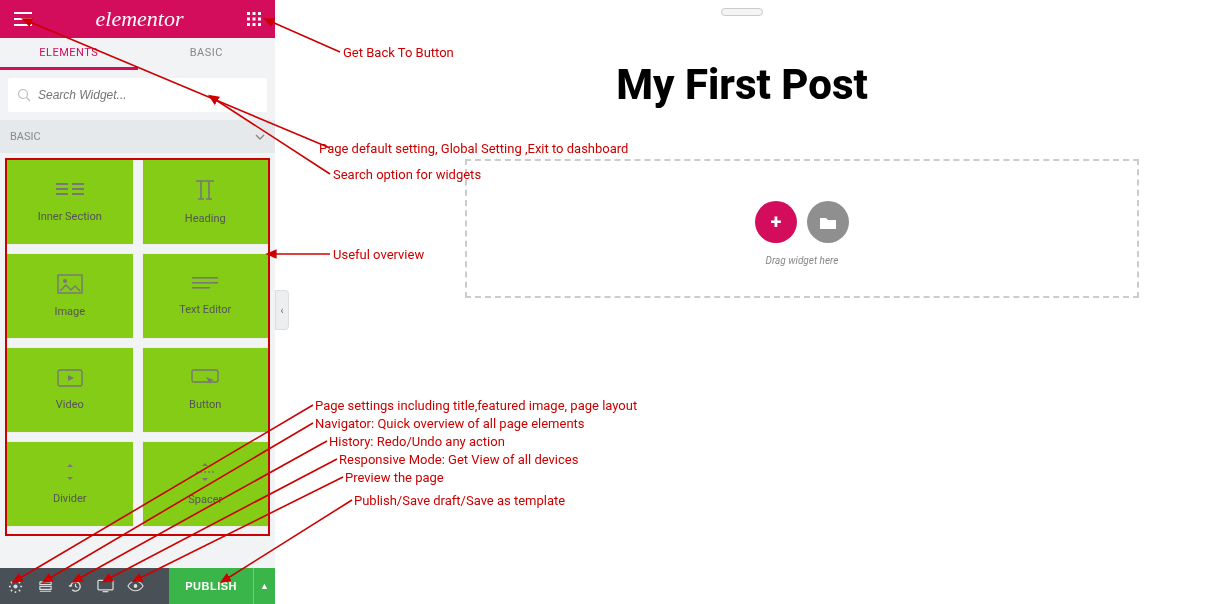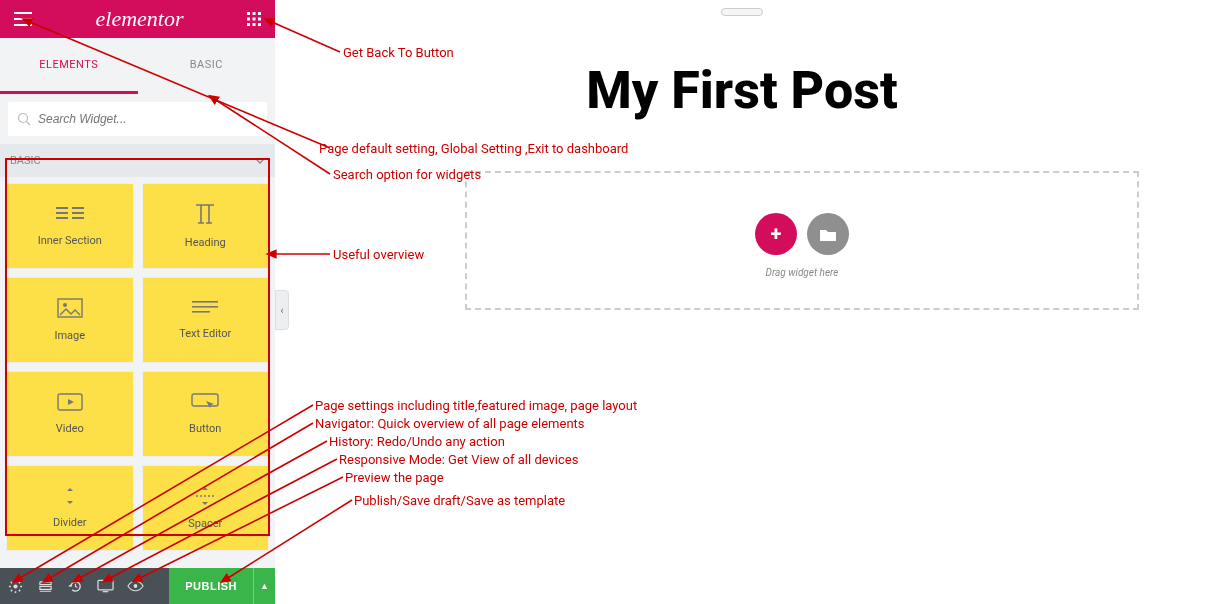--- a/index.html
+++ b/index.html
@@ -3,37 +3,37 @@
 <meta charset="utf-8">
 <style>
   * { box-sizing: border-box; margin: 0; padding: 0; }
   body { font-family: -apple-system, BlinkMacSystemFont, "Segoe UI", Roboto, Arial, sans-serif; overflow: hidden; width: 1209px; height: 604px; position: relative; }
   .app { display: flex; width: 100%; height: 100%; }
   .sidebar { width: 275px; background: #f1f3f5; display: flex; flex-direction: column; height: 100%; }
   .sb-header { height: 38px; background: #d30c5c; display: flex; align-items: center; justify-content: space-between; padding: 0 14px; }
   .sb-header .menu-btn, .sb-header .grid-btn { color: #fff; cursor: pointer; display:flex; align-items:center; justify-content:center; }
   .sb-logo { color: #fff; font-family: 'Brush Script MT', cursive; font-size: 22px; font-style: italic; }
   .sb-tabs { display: flex; }
-  .sb-tab { flex: 1; text-align: center; font-size: 11px; color: #888; padding: 20px 0; cursor: pointer; letter-spacing: 0.5px; }
+  .sb-tab { flex: 1; text-align: center; font-size: 11px; color: #888; padding: 8px 0; cursor: pointer; letter-spacing: 0.5px; }
   .sb-tab.active { color: #d30c5c; border-bottom: 3px solid #d30c5c; }
   .sb-search { padding: 8px; }
   .sb-search-input { width: 100%; background: #fff; border: none; padding: 10px 10px 10px 30px; font-size: 12px; color: #888; font-style: italic; border-radius: 2px; }
   .sb-search-wrap { position: relative; }
   .sb-search-icon { position: absolute; left: 9px; top: 9px; }
   .sb-section-head { font-size: 11px; color: #888; padding: 10px 10px; background:#e6e9ec; display:flex; justify-content:space-between; align-items:center; }
   .widgets { padding: 6px; display: grid; grid-template-columns: 1fr 1fr; gap: 8px; overflow-y:auto; }
-  .widget { background: #fde047; border: 1px solid #eee; display: flex; flex-direction: column; align-items: center; justify-content: center; height: 86px; font-size: 11px; color: #555; cursor: grab; gap:8px; }
+  .widget { background: #84cc16; border: 1px solid #eee; display: flex; flex-direction: column; align-items: center; justify-content: center; height: 86px; font-size: 11px; color: #555; cursor: grab; gap:8px; }
   .widget .w-icon { color:#555; }
   .sb-footer { margin-top: auto; background: #495157; height: 36px; display: flex; align-items: stretch; }
   .sb-footer-btn { width: 30px; display:flex; align-items:center; justify-content:center; cursor:pointer; color:#ddd; }
   .publish-wrap { margin-left:auto; display:flex; }
   .publish-btn { background:#39b54a; color:#fff; font-size:11px; font-weight:bold; letter-spacing:0.5px; border:none; padding:0 16px; cursor:pointer; }
   .publish-more { background:#39b54a; color:#fff; width:22px; display:flex; align-items:center; justify-content:center; border-left:1px solid rgba(255,255,255,0.3); cursor:pointer; font-size:9px; }
   .canvas { flex:1; background:#fff; position:relative; padding:20px 0; }
-  .canvas-title { text-align:center; font-size:52px; font-weight:800; color:#000; margin-top:40px; margin-bottom:50px; }
+  .canvas-title { text-align:center; font-size:42px; font-weight:800; color:#000; margin-top:40px; margin-bottom:50px; }
   .drop-handle { width:42px; height:8px; border:1px solid #ccc; border-radius:4px; position:absolute; top:8px; left:50%; transform:translateX(-50%); background:#f5f5f5; }
   .dropzone { margin: 0 70px 0 190px; border: 2px dashed #ccc; padding: 40px 20px 30px; display:flex; flex-direction:column; align-items:center; gap:12px; }
   .dz-buttons { display:flex; gap:10px; }
   .dz-btn { width:42px; height:42px; border-radius:50%; display:flex; align-items:center; justify-content:center; color:#fff; cursor:pointer; }
   .dz-add { background:#d30c5c; font-size:20px; font-weight:bold; }
   .dz-folder { background:#8f8f8f; }
   .dz-text { font-size:10px; color:#888; font-style:italic; }
   .collapse-handle { position:absolute; left:275px; top:290px; width:14px; height:40px; background:#eceeef; border:1px solid #ddd; display:flex; align-items:center; justify-content:center; cursor:pointer; border-top-right-radius:4px; border-bottom-right-radius:4px; font-size:10px; color:#666; }
   .anno { position:absolute; color:#cc0000; font-size:13px; pointer-events:none; white-space:nowrap; }
   .widgets-box-outline { position:absolute; left:5px; top:158px; width:265px; height:378px; border:2px solid #cc0000; pointer-events:none; }

